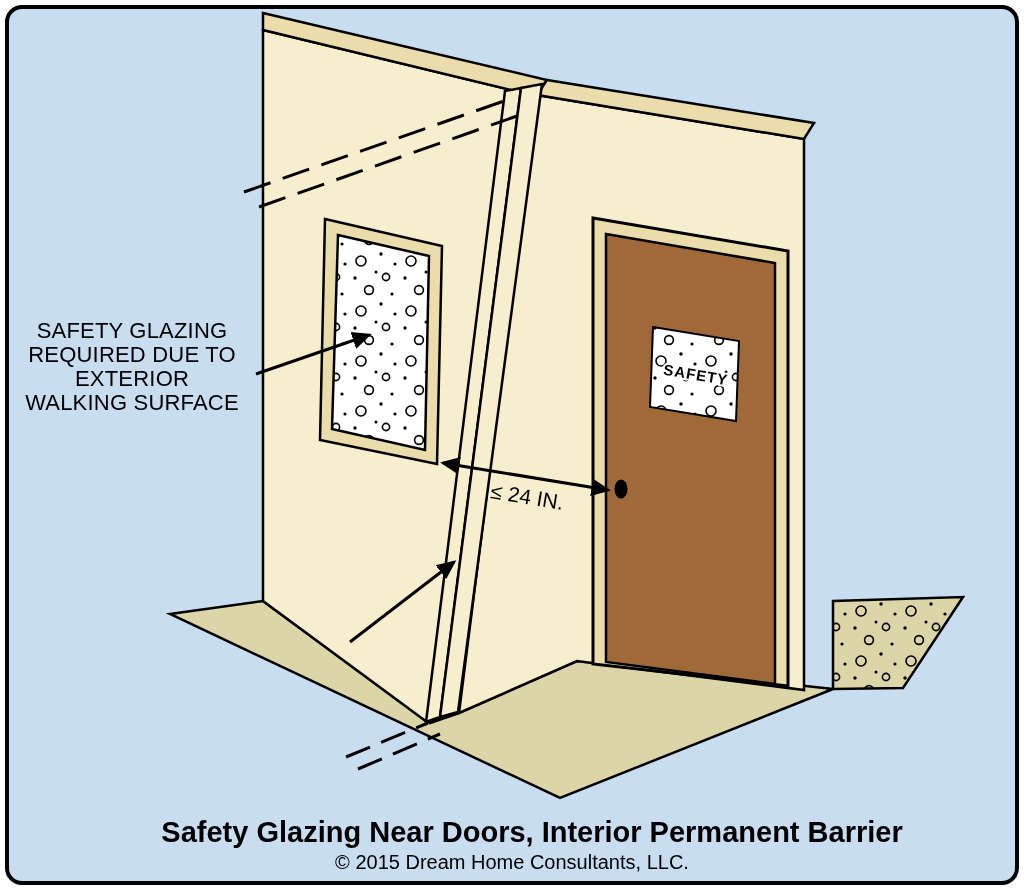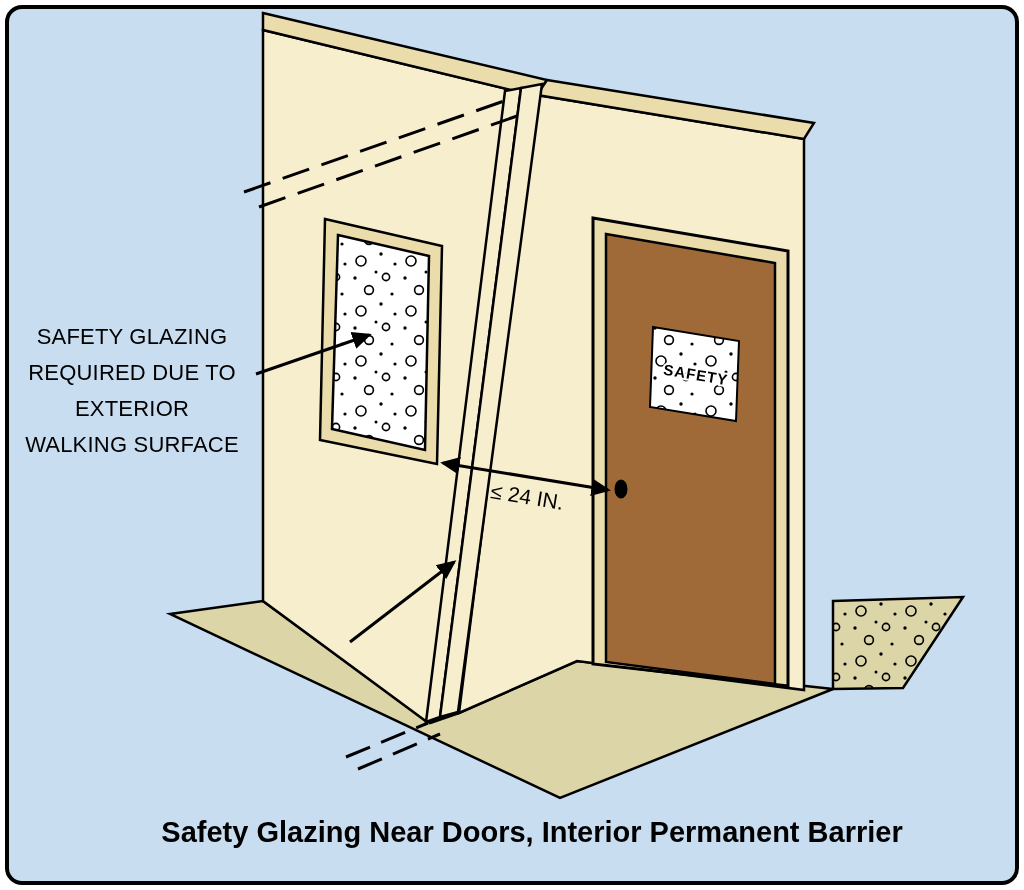--- a/index.html
+++ b/index.html
@@ -8,21 +8,21 @@
     width:1024px;height:890px;
     font-family:"Liberation Sans", sans-serif;
     overflow:hidden;
   }
   .figure svg{position:absolute;left:0;top:0;}
   .callout{
     position:absolute;
     text-align:center;
     color:#000;
     font-size:22px;
-    line-height:36px;
+    line-height:24px;
     white-space:pre-line;
     letter-spacing:0.2px;
   }
   #window-callout{left:4px;top:319px;width:256px;}
   #barrier-callout{left:20px;top:630px;width:404px;}
   .fig-title{
     position:absolute;left:0;top:816px;width:100%;
     text-align:center;font-weight:bold;font-size:29px;color:#000;margin-left:20px;
   }
   .fig-copyright{
@@ -91,14 +91,15 @@
     <text x="527" y="504" transform="rotate(9.3 527 498)" text-anchor="middle" font-size="21" fill="#000" font-family="Liberation Sans, sans-serif">≤ 24 IN.</text>
   </svg>
 
   <div id="window-callout" class="callout">SAFETY GLAZING
 REQUIRED DUE TO
 EXTERIOR
 WALKING SURFACE</div>
 
 
   <div class="fig-title">Safety Glazing Near Doors, Interior Permanent Barrier</div>
+  <div class="fig-copyright">© 2015 Dream Home Consultants, LLC.</div>
 
 </div>
 
 </body></html>

